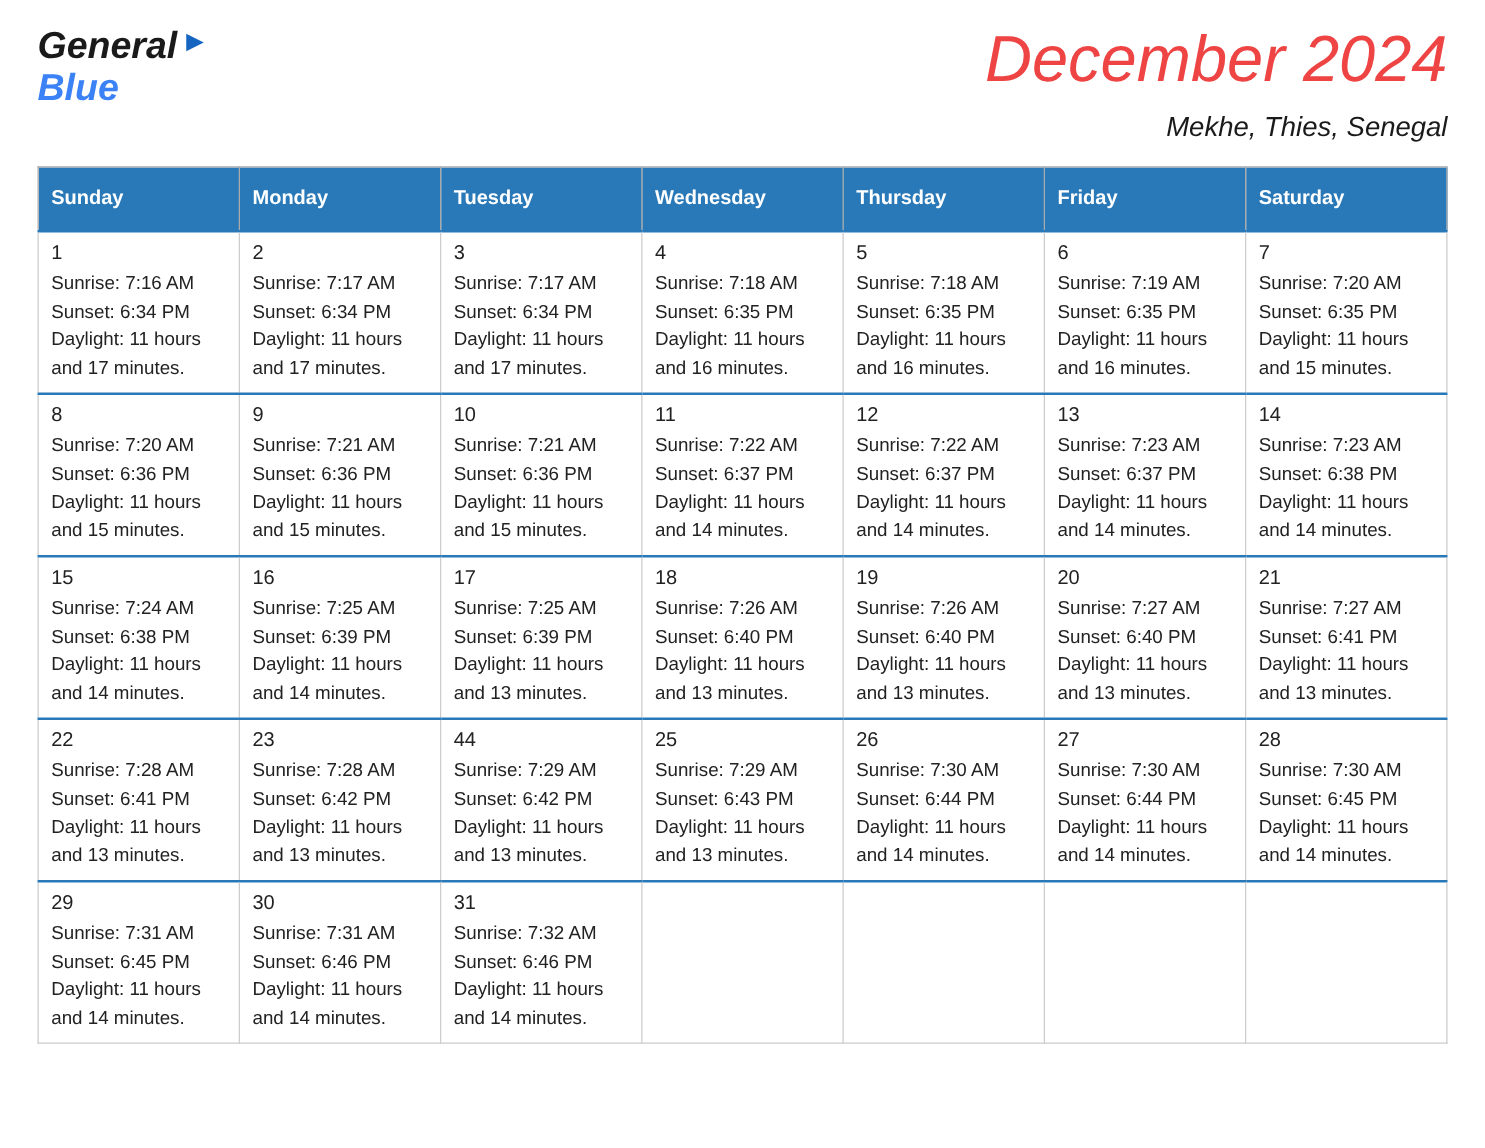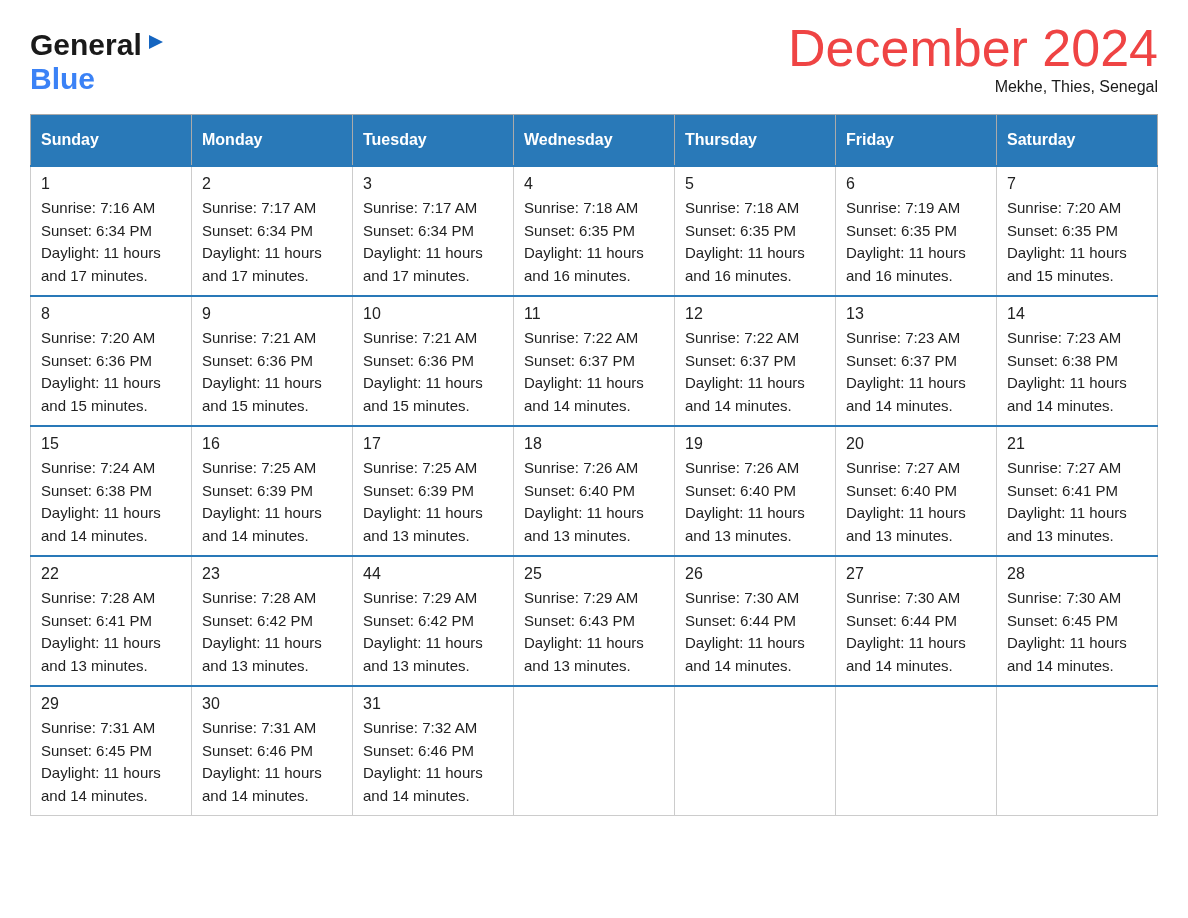--- a/index.html
+++ b/index.html
@@ -6,46 +6,47 @@
     body {
       font-family: Arial, sans-serif;
       background: #fff;
       width: 1188px;
       min-height: 918px;
       padding: 20px 30px;
     }
     .header {
       display: flex;
       justify-content: space-between;
-      align-items: flex-end;
+      align-items: flex-start;
       margin-bottom: 18px;
+      font-style: italic;
     }
     .logo {
       display: flex;
       flex-direction: column;
       align-items: flex-start;
     }
     .logo-line {
       display: flex;
       align-items: center;
     }
     .title-block {
       text-align: right;
     }
     .page-title {
       font-size: 52px;
       font-weight: normal;
       color: #ef4444;
       line-height: 1.1;
     }
     .subtitle {
-      font-size: 16px;
+      font-size: 22px;
       color: #1a1a1a;
       font-weight: normal;
-      margin-top: 1px;
+      margin-top: 12px;
     }
     .calendar {
       width: 100%;
       border-collapse: collapse;
       table-layout: fixed;
     }
     .calendar thead tr th {
       background-color: #2979b8;
       color: #fff;
       font-size: 16px;

